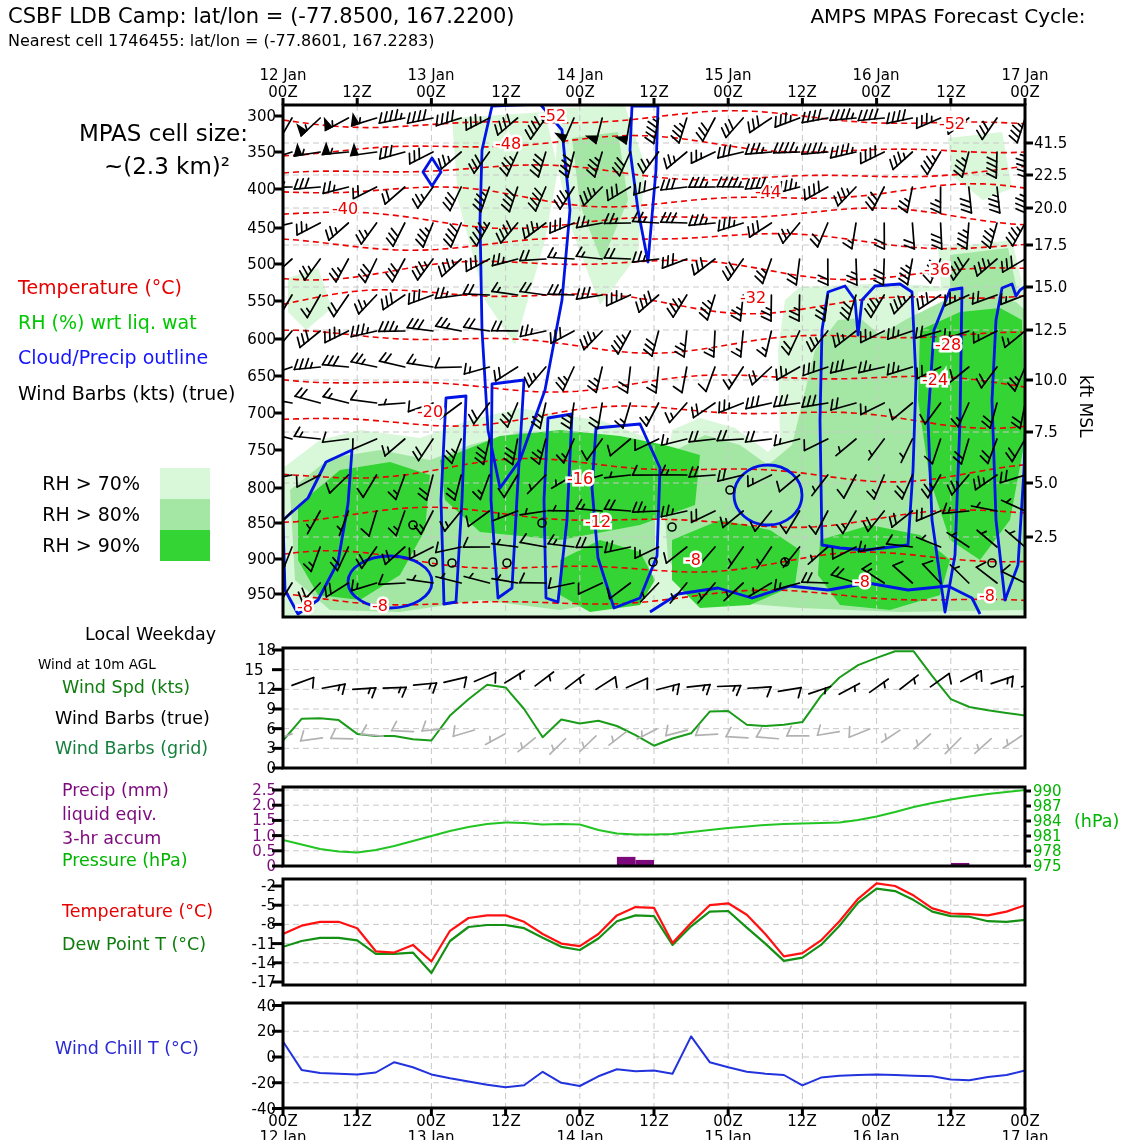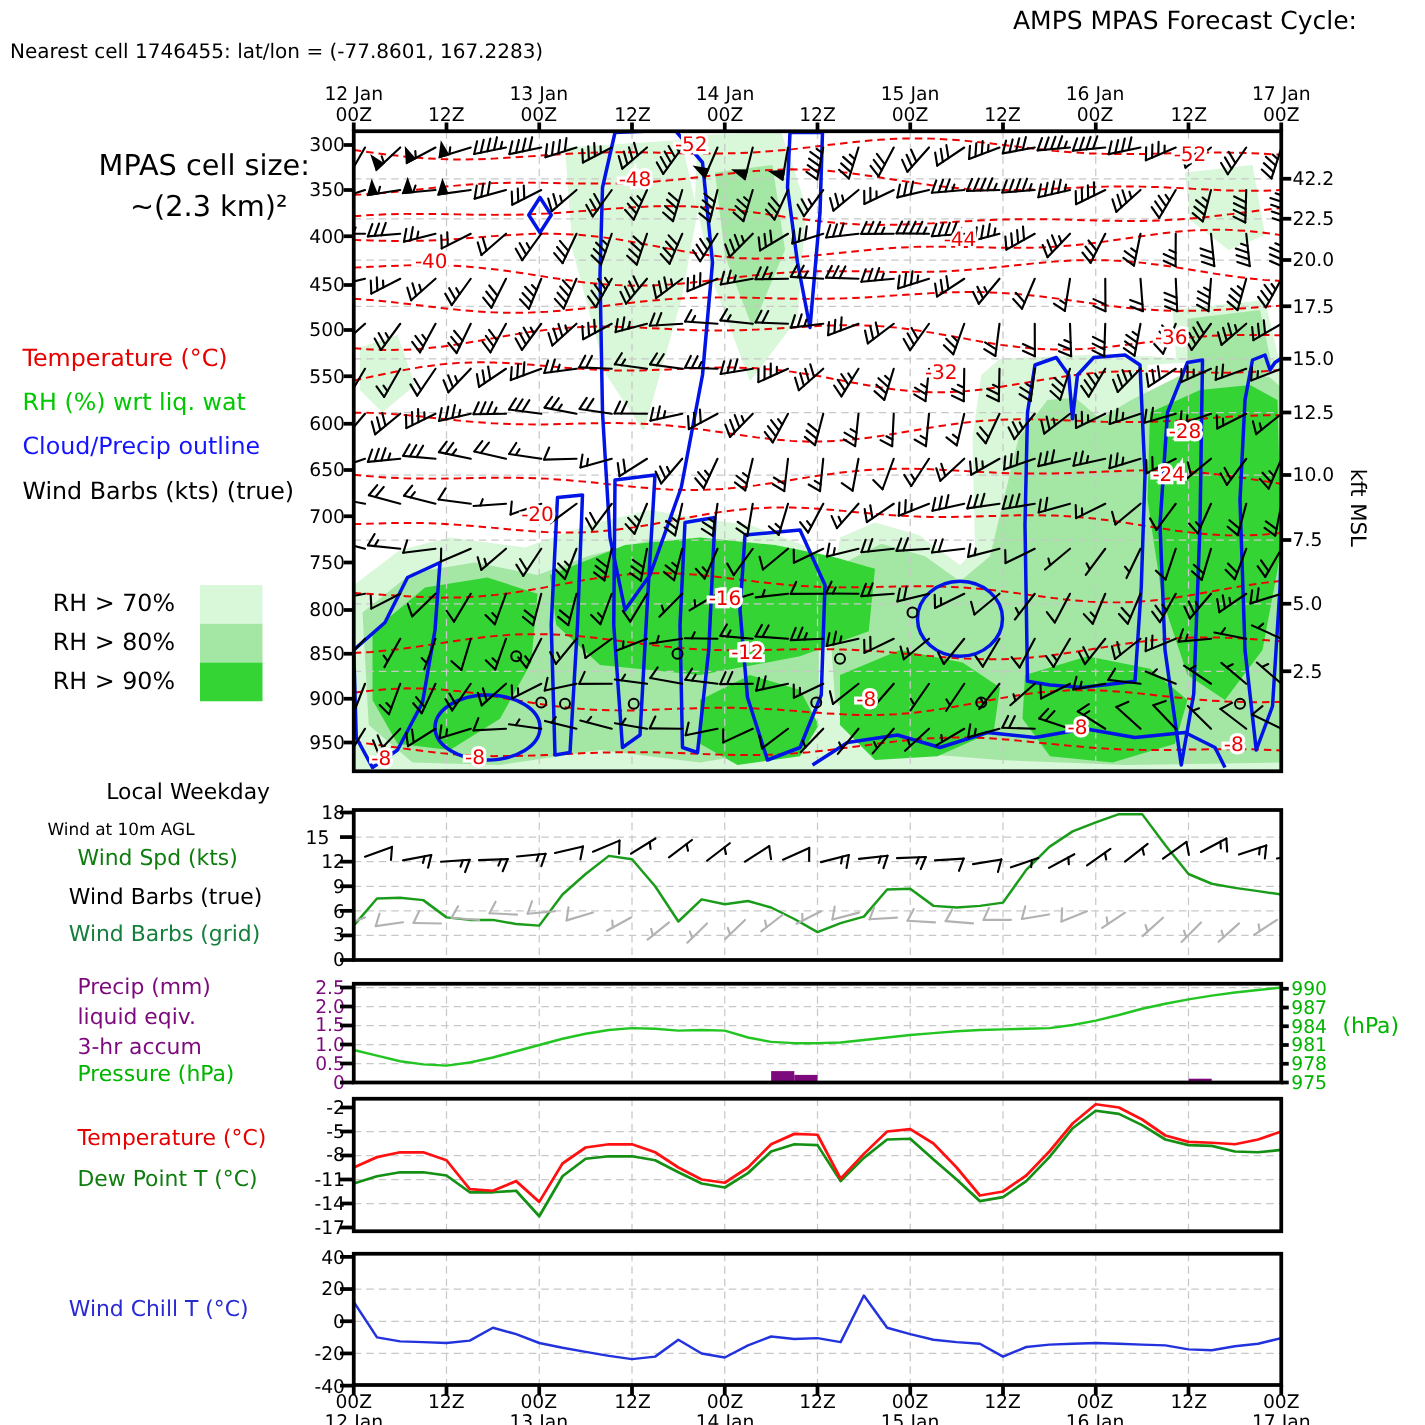--- a/index.html
+++ b/index.html
@@ -28,20 +28,21 @@
   .wk-start{background:linear-gradient(90deg,#f3efcd 0%,#f3efcd 22%,#7d9fd4 78%,#7d9fd4 100%);}
   .wk-mid{background:linear-gradient(90deg,#7d9fd4 0%,#f3efcd 33%,#f3efcd 48%,#7d9fd4 100%);}
   .wk-end{background:linear-gradient(90deg,#7d9fd4 0%,#7d9fd4 25%,#f3efcd 80%,#f3efcd 100%);}
   svg{position:absolute;overflow:visible;}
 </style>
 </head>
 <body>
 
 <div id="page">
 
+  <div class="abs t1" style="left:8px;top:4px;">CSBF LDB Camp: lat/lon = (-77.8500, 167.2200)</div>
   <div class="abs t2" style="left:8px;top:31px;">Nearest cell 1746455: lat/lon = (-77.8601, 167.2283)</div>
   <div class="abs tr" style="left:778px;top:4px;">AMPS MPAS Forecast Cycle:</div>
 
   <div class="abs mpas" style="left:8px;top:120px;">MPAS cell size:</div>
   <div class="abs mpas" style="left:8px;top:153px;padding-right:18px;box-sizing:border-box;">~(2.3 km)²</div>
   <div class="abs leg red" style="left:18px;top:276px;">Temperature (°C)</div>
   <div class="abs leg grn" style="left:18px;top:311px;">RH (%) wrt liq. wat</div>
   <div class="abs leg blu" style="left:18px;top:346px;">Cloud/Precip outline</div>
   <div class="abs leg blk" style="left:18px;top:382px;">Wind Barbs (kts) (true)</div>
 
@@ -110,21 +111,21 @@
       <div class="ticklab " style="left: 232px; width: 44px; text-align: right; top: 255px;">500</div>
       <div class="ticklab " style="left: 232px; width: 44px; text-align: right; top: 292px;">550</div>
       <div class="ticklab " style="left: 232px; width: 44px; text-align: right; top: 330px;">600</div>
       <div class="ticklab " style="left: 232px; width: 44px; text-align: right; top: 367px;">650</div>
       <div class="ticklab " style="left: 232px; width: 44px; text-align: right; top: 404px;">700</div>
       <div class="ticklab " style="left: 232px; width: 44px; text-align: right; top: 441px;">750</div>
       <div class="ticklab " style="left: 232px; width: 44px; text-align: right; top: 479px;">800</div>
       <div class="ticklab " style="left: 232px; width: 44px; text-align: right; top: 514px;">850</div>
       <div class="ticklab " style="left: 232px; width: 44px; text-align: right; top: 550px;">900</div>
       <div class="ticklab " style="left: 232px; width: 44px; text-align: right; top: 585px;">950</div>
-      <div class="ticklab " style="left: 1034px; top: 134px;">42.2</div>
+      <div class="ticklab " style="left: 1034px; top: 134px;">41.5</div>
       <div class="ticklab " style="left: 1034px; top: 166px;">22.5</div>
       <div class="ticklab " style="left: 1034px; top: 199px;">20.0</div>
       <div class="ticklab " style="left: 1034px; top: 236px;">17.5</div>
       <div class="ticklab " style="left: 1034px; top: 278px;">15.0</div>
       <div class="ticklab " style="left: 1034px; top: 321px;">12.5</div>
       <div class="ticklab " style="left: 1034px; top: 371px;">10.0</div>
       <div class="ticklab " style="left: 1034px; top: 423px;">7.5</div>
       <div class="ticklab " style="left: 1034px; top: 474px;">5.0</div>
       <div class="ticklab " style="left: 1034px; top: 528px;">2.5</div>
       <div class="ticklab " style="left: 232px; width: 44px; text-align: right; top: 641px;">18</div>

